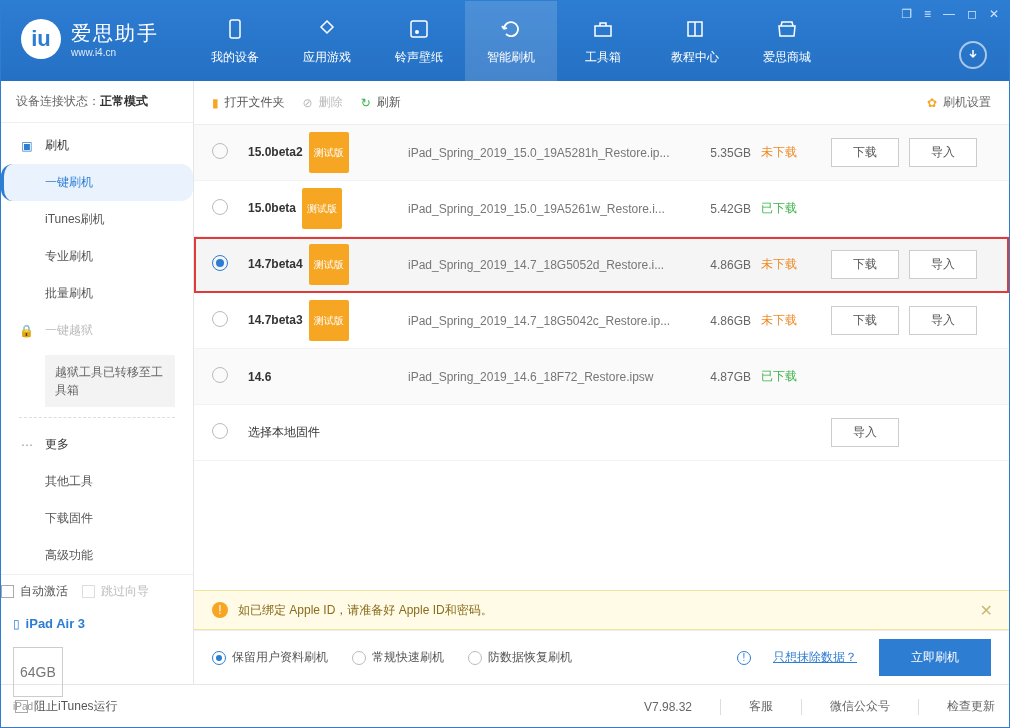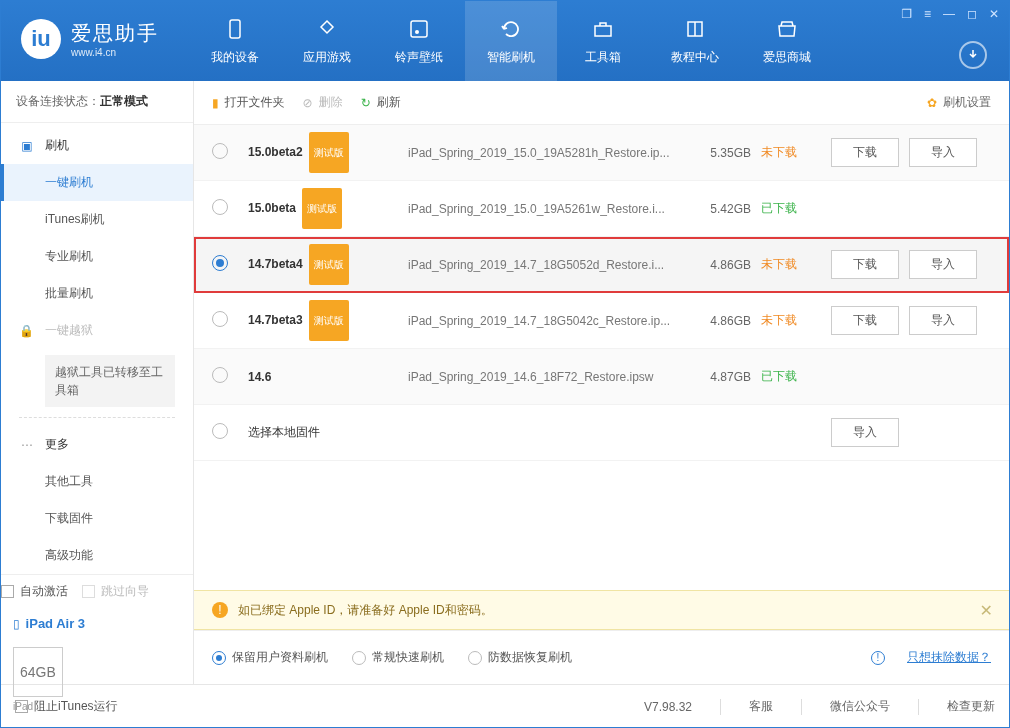--- a/index.html
+++ b/index.html
@@ -23,21 +23,21 @@
 .dl-circle { position: absolute; right: 22px; top: 40px; width: 28px; height: 28px; border: 2px solid rgba(255,255,255,.6); border-radius: 50%; display: flex; align-items: center; justify-content: center; color: #fff; }
 
 .body-area { display: flex; height: 603px; }
 .sidebar { width: 193px; border-right: 1px solid #e6e6e6; background: #fff; display: flex; flex-direction: column; }
 .conn-status { padding: 12px 15px; border-bottom: 1px solid #eee; color: #666; }
 .conn-status b { color: #333; }
 
 .side-section { padding-top: 4px; }
 .side-head { display: flex; align-items: center; gap: 10px; padding: 10px 18px; color: #333; }
 .side-head .icon { color: #2d7dd2; width: 16px; text-align: center; }
-.side-item { padding: 10px 18px 10px 44px; color: #555; cursor: pointer; }
+.side-item { padding: 10px 18px 10px 44px; color: #555; cursor: pointer; border-radius: 12px; }
 .side-item.active { background: #eaf3fd; color: #2d7dd2; border-left: 3px solid #2d7dd2; padding-left: 41px; }
 .side-head.disabled { color: #bbb; }
 .side-head.disabled .icon { color: #bbb; }
 .side-box { margin: 6px 18px 10px 44px; background: #f3f3f3; color: #666; padding: 8px 10px; line-height: 1.5; }
 .side-divider { height: 0; border-top: 1px dashed #ddd; margin: 8px 18px; }
 
 .side-bottom { margin-top: auto; border-top: 1px solid #eee; }
 .sb-row { display: flex; align-items: center; padding: 8px 0; gap: 14px; color: #666; }
 .chk { width: 13px; height: 13px; border: 1px solid #aaa; display: inline-block; vertical-align: middle; }
 .device { padding: 8px 12px 10px; }
@@ -342,20 +342,21 @@
             <span>常规快速刷机</span>
           </div>
           <div class="opt">
             <span class="radio"></span>
             <span>防数据恢复刷机</span>
           </div>
         </div>
       <div class="spacer"></div>
       <span class="info-ic">!</span>
       <span class="link">只想抹除数据？</span>
+      <div class="primary-btn">立即刷机</div>
     </div>
   </div>
 </div>
 
 <div class="footer">
   <label class="opt">
       <span class="chk"></span>
       <span>阻止iTunes运行</span>
     </label>
   <div class="spacer"></div>

